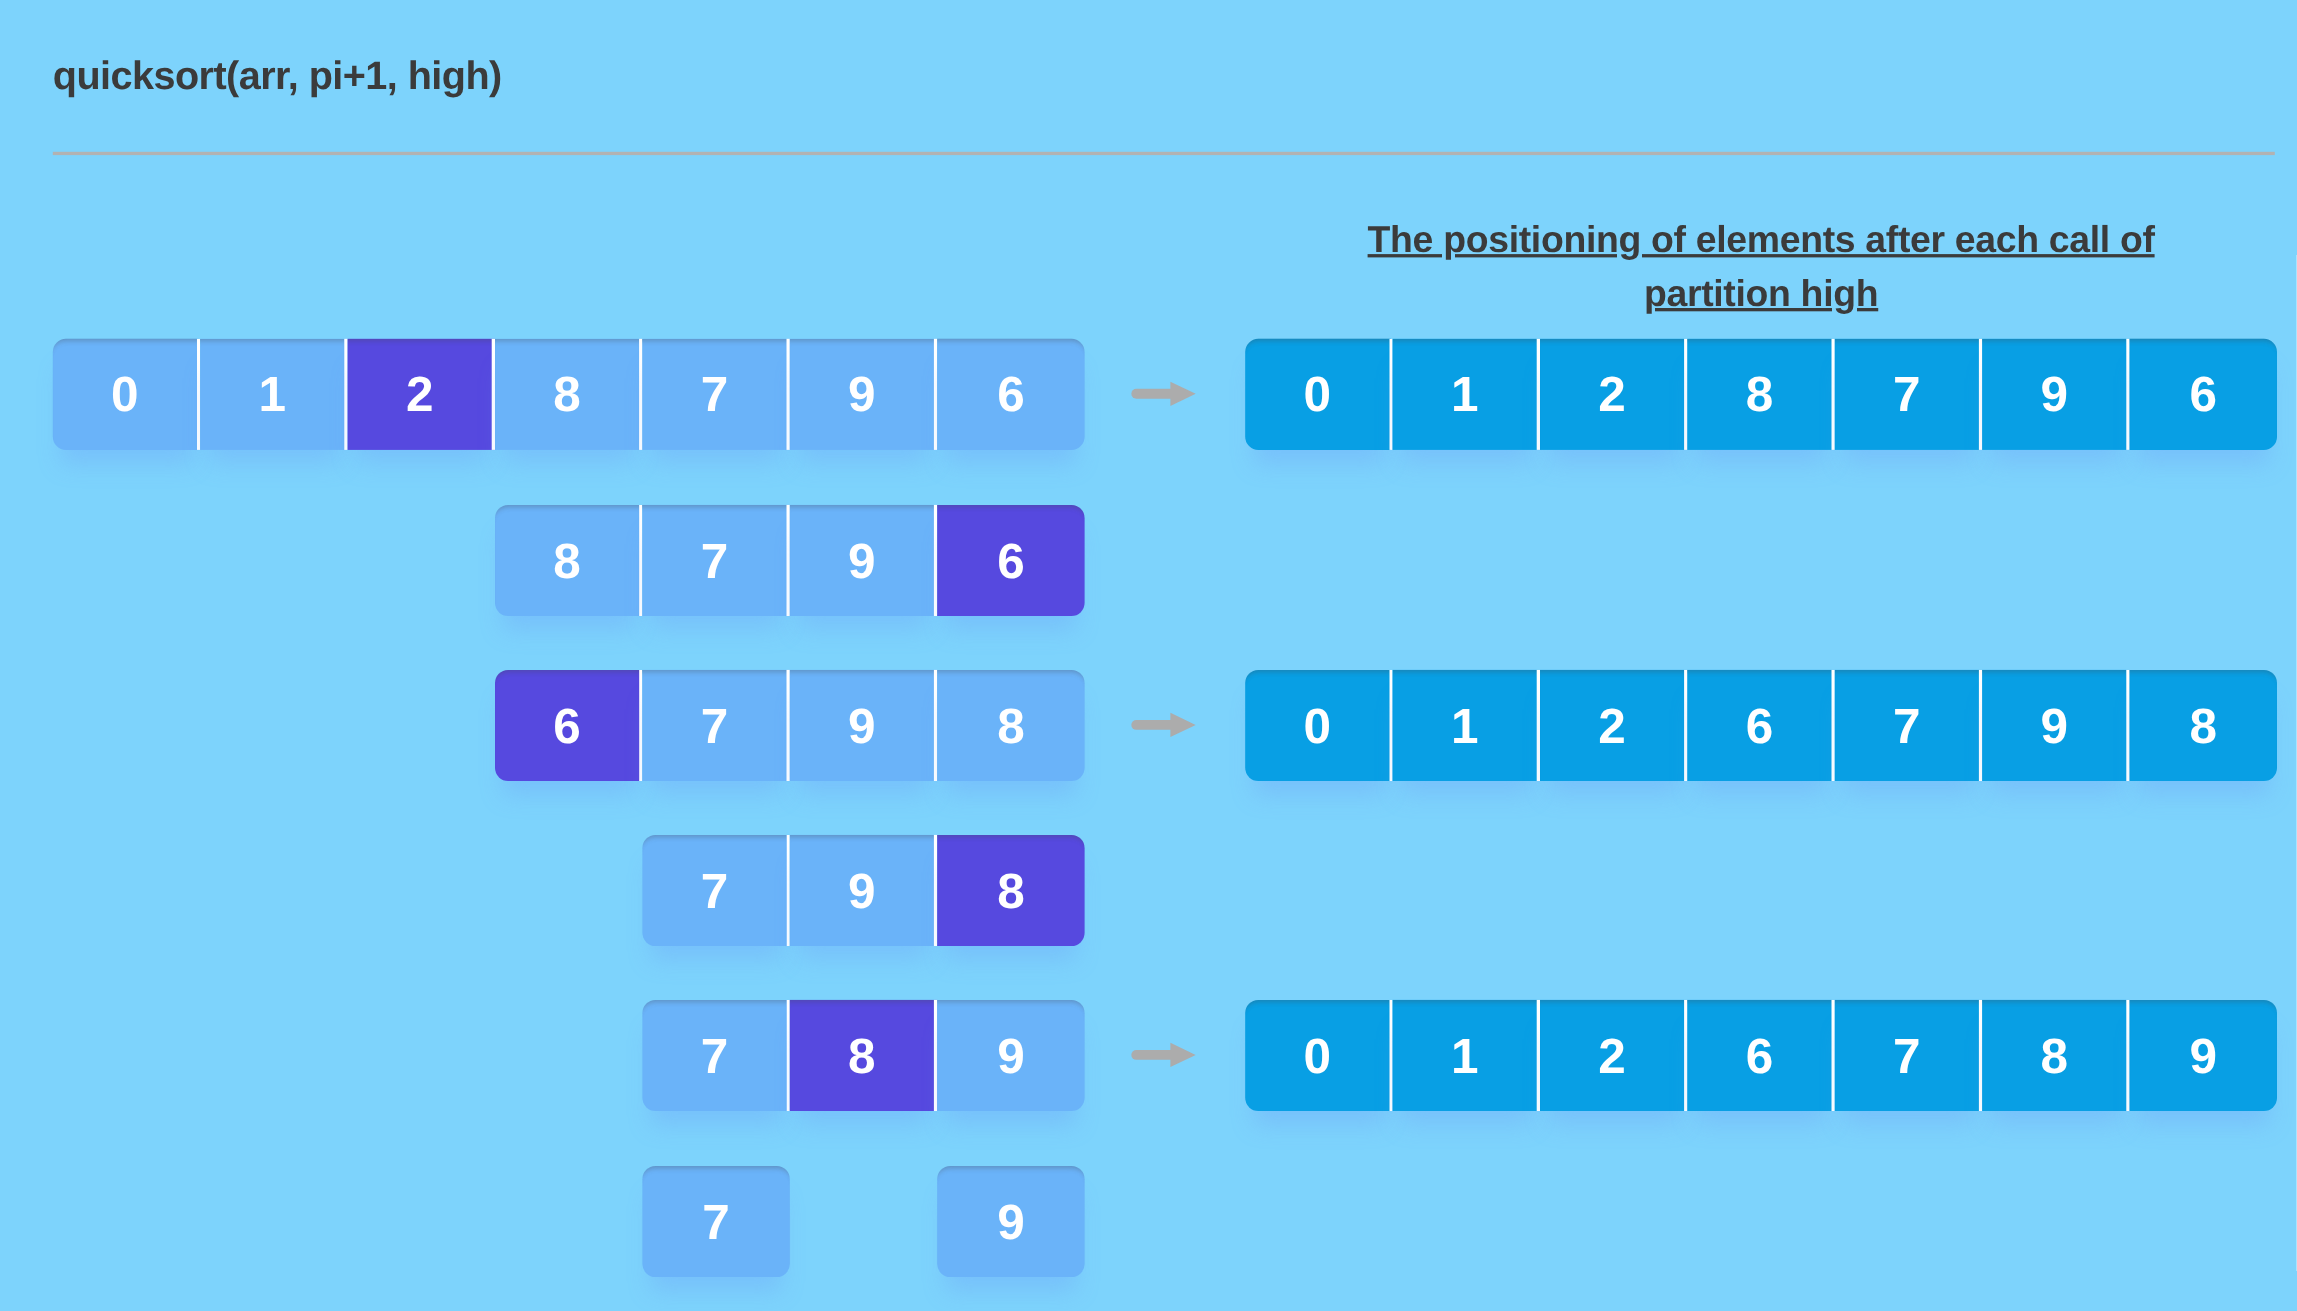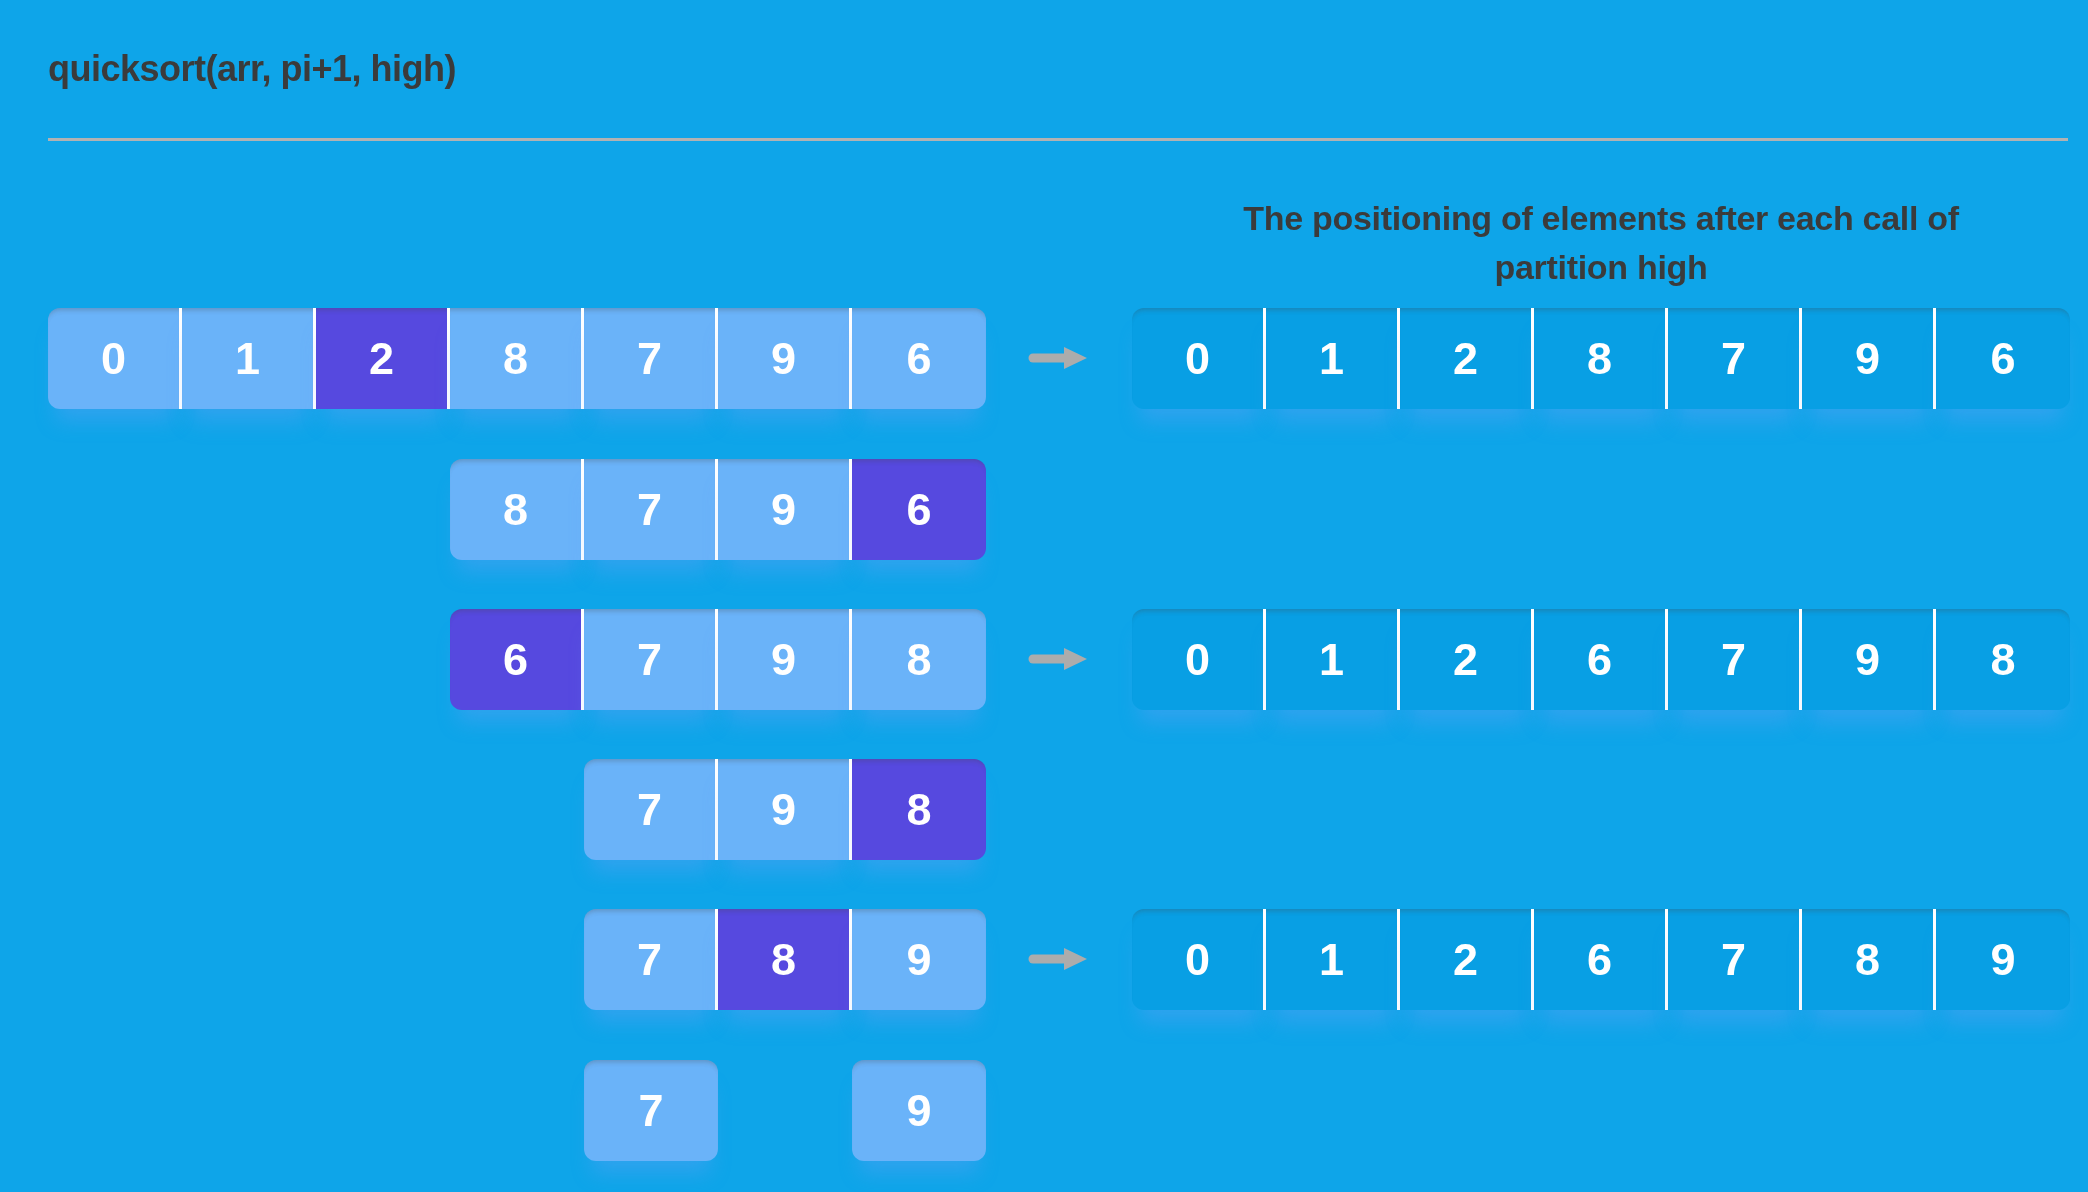--- a/index.html
+++ b/index.html
@@ -5,21 +5,21 @@
   html, body {
     margin: 0;
     padding: 0;
     background: #ffffff;
     font-family: "Liberation Sans", "DejaVu Sans", sans-serif;
   }
   .page {
     position: relative;
     width: 2088px;
     height: 1192px;
-    background: #0ea5e9;
+    background: #7dd3fc;
     overflow: hidden;
   }
   .page-title {
     position: absolute;
     left: 48px;
     top: 48px;
     font-size: 36px;
     font-weight: 700;
     color: #3b3b3b;
     letter-spacing: -0.5px;
@@ -36,20 +36,21 @@
     position: absolute;
     left: 1132px;
     top: 194px;
     width: 938px;
     text-align: center;
     font-size: 34px;
     font-weight: 700;
     color: #3b3b3b;
     line-height: 49px;
     letter-spacing: -0.3px;
+    text-decoration: underline;
   }
   .row {
     position: absolute;
     display: flex;
   }
   .cell {
     box-sizing: border-box;
     width: 134px;
     height: 101px;
     display: flex;

